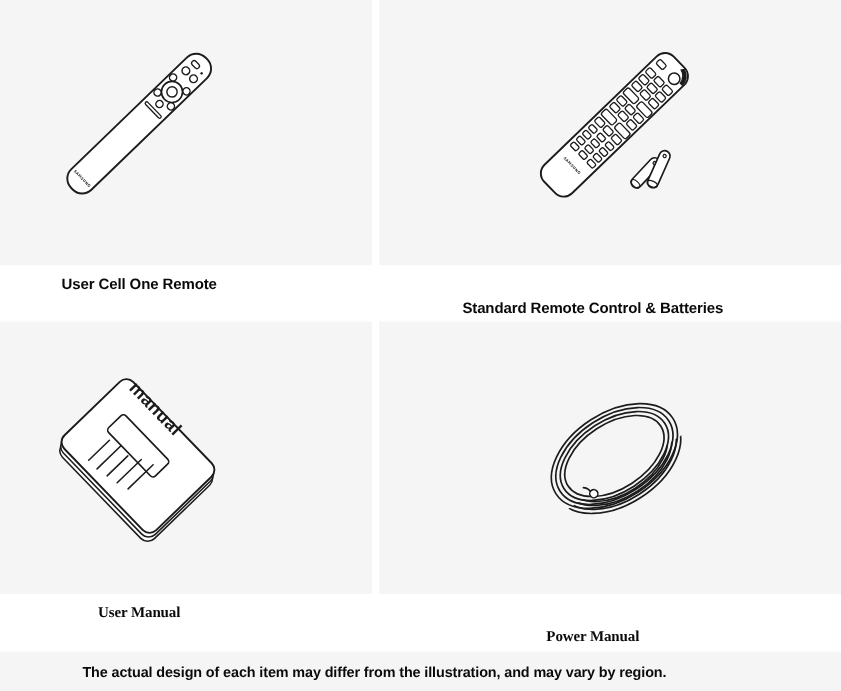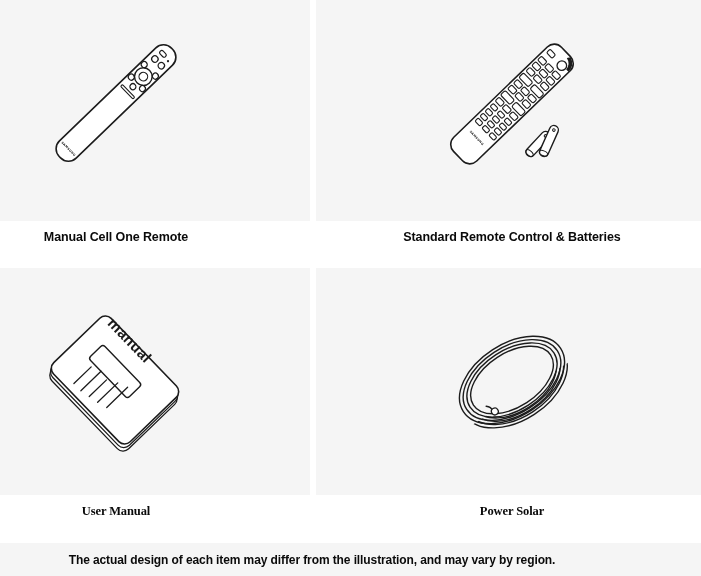--- a/index.html
+++ b/index.html
@@ -16,21 +16,21 @@
   #panel-bl{left:0;top:268px;width:310px;height:227px;}
   #panel-br{left:316px;top:268px;width:385px;height:227px;}
   .item-label{
     position:absolute;transform:translate(-50%,-50%);
     font-size:12.5px;font-weight:700;letter-spacing:-0.1px;
     white-space:nowrap;color:#0a0a0a;
   }
   #label-1,#label-2{top:237px;}
   #label-3,#label-4{top:511px;font-family:Liberation Serif, serif;}
   #label-1,#label-3{left:116px;}
-  #label-2,#label-4{left:512px;}
+  #label-2,#label-4{left:494px;margin-top:20px;}
   #footer-band{
     position:absolute;left:0;top:543px;width:701px;height:33px;
     background:#f5f5f5;
   }
   #footer-note{
     position:absolute;left:312px;top:560px;transform:translate(-50%,-50%);
     font-size:12px;font-weight:700;letter-spacing:-0.1px;white-space:nowrap;
     color:#0a0a0a;
   }
   .ln{stroke:#1c1c1c;fill:none;}
@@ -169,19 +169,19 @@
         <ellipse cx="0" cy="0" rx="50" ry="30"></ellipse>
         <ellipse cx="0" cy="0" rx="46" ry="27"></ellipse>
       </g>
 
       <path d="M -36 8 q 4 3 3 8" class="ln" stroke-width="1.4" stroke-linecap="round"></path>
       <circle cx="-31.5" cy="17" r="3.4" class="fw" stroke-width="1.3"></circle>
     </g>
   </svg>
 </div>
 
-<div class="item-label" id="label-1">Manual Cell One Remote</div>
+<div class="item-label" id="label-1">User Cell One Remote</div>
 <div class="item-label" id="label-2">Standard Remote Control &amp; Batteries</div>
 <div class="item-label" id="label-3">User Manual</div>
-<div class="item-label" id="label-4">Power Solar</div>
+<div class="item-label" id="label-4">Power Manual</div>
 
 <div id="footer-band"></div>
 <div id="footer-note">The actual design of each item may differ from the illustration, and may vary by region.</div>
 
 </body></html>

